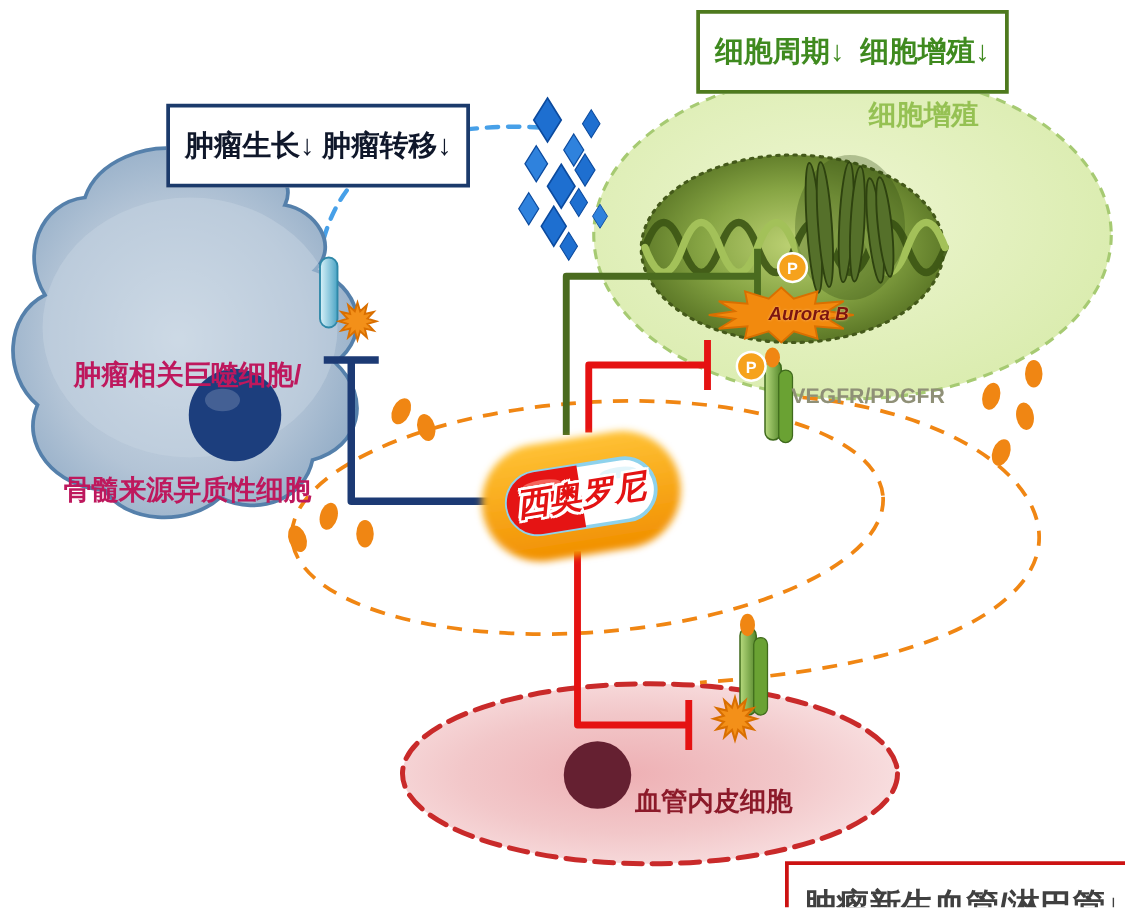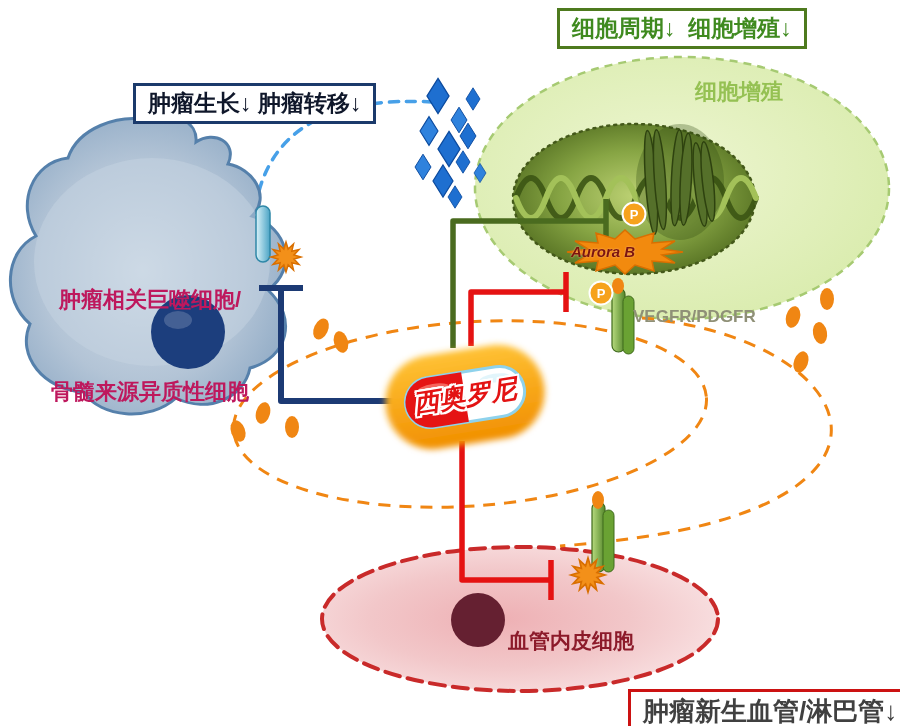--- a/index.html
+++ b/index.html
@@ -2,31 +2,31 @@
 <html><head>
 <meta charset="utf-8">
 <style>
   html,body { margin:0; padding:0; background:#fff; }
   .stage {
     position:relative; width:900px; height:726px; background:#ffffff;
     overflow:hidden; font-family:"Liberation Sans","DejaVu Sans",sans-serif;
   }
   .layer { position:absolute; left:0; top:0; }
   .label-box {
-    position:absolute; background:#ffffff; border:3px solid; padding:3px 12px;
+    position:absolute; background:#ffffff; border:3px solid; padding:16px 12px;
     font-weight:bold; font-size:23px; white-space:pre; line-height:1.25;
   }
   .box-green { border-color:#4e7a1e; color:#3f8a1f; }
   .box-blue  { border-color:#1b3a6b; color:#0f172a; }
   .box-red   { border-color:#cc1212; color:#404040; font-size:26px; }
   .cell-label { position:absolute; font-weight:bold; white-space:pre; }
   .macrophage-label { left:16px; top:223px; width:268px; text-align:center;
     color:#be185d; font-size:22px; line-height:1.4; }
   .tumor-label { left:695px; top:77px; color:#95c153; font-size:22px; }
-  .aurora-label { left:571px; top:243px; width:108px; text-align:left;
+  .aurora-label { left:571px; top:243px; width:108px; text-align:right;
     color:#7c150f; font-size:15px; font-style:italic;
     text-shadow:0 0 2px #ffc27a; }
   .vegfr-label { left:633px; top:307px; color:#8f9077; font-size:17px; font-weight:600;text-align:center; }
   .endo-label { left:508px; top:627px; color:#8c1a2a; font-size:21px; }
   .drug-label {
     position:absolute; left:397px; top:379px; width:136px; text-align:center;
     transform:rotate(-9deg); font-size:26px; font-weight:bold; font-style:italic;
     color:#e31313; white-space:nowrap;
     text-shadow:-2px -2px 0 #fff, 2px -2px 0 #fff, -2px 2px 0 #fff, 2px 2px 0 #fff,
                  0 -2px 0 #fff, 0 2px 0 #fff, -2px 0 0 #fff, 2px 0 0 #fff;

